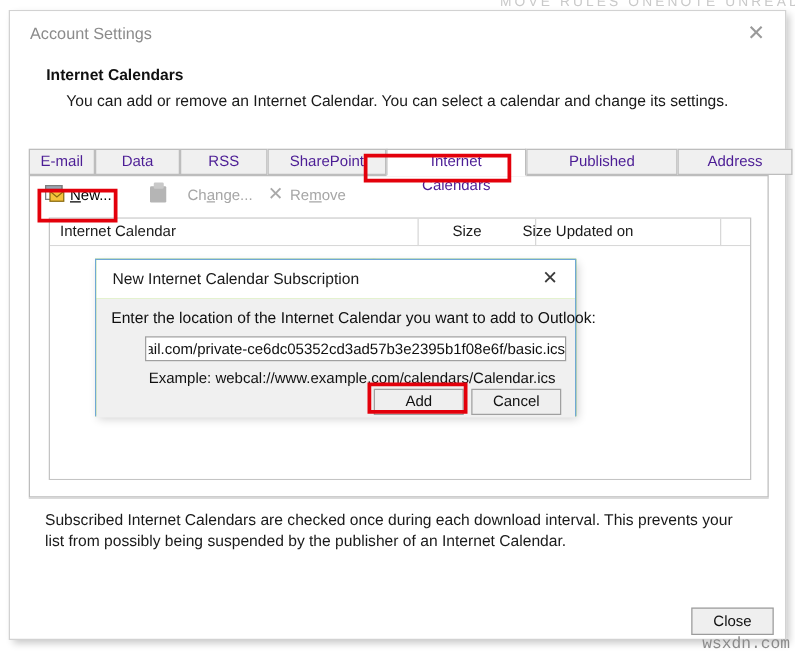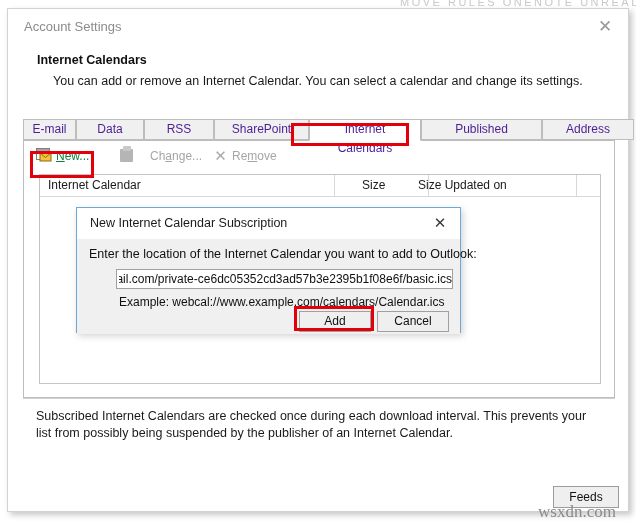--- a/index.html
+++ b/index.html
@@ -107,21 +107,21 @@
     width: 592px; height: 258px;
     border: 1px solid #bdbdbd;
     background: #ffffff;
   }
 
   #toolbar { position: absolute; left: 0; top: 0; width: 100%; height: 31px; }
   .tb-btn {
     position: absolute; top: 5px;
     height: 20px;
     font-size: 12px;
-    color: #15803d;
+    color: #000000;
     line-height: 20px;
     white-space: nowrap;
     cursor: pointer;
     font-family: "Liberation Sans", sans-serif;
   }
   .tb-btn.disabled { color: #a6a6a6; cursor: default; }
   .tb-btn .lbl { text-decoration: none; }
   .tb-btn u { text-decoration: underline; }
 
   .icon-new {
@@ -306,25 +306,25 @@
     border: 3px solid #e3000b;
     z-index: 40;
     pointer-events: none;
   }
   #hl-tab     { left: 283px; top: 114px; width: 118px; height: 23px; }
   #hl-new     { left: 22px;  top: 142px; width: 64px;  height: 27px; }
   #hl-add     { left: 286px; top: 297px; width: 80px;  height: 25px; }
 
   #site-watermark {
     position: absolute;
-    right: 20px; bottom: 1px;
-    font-size: 17px;
+    right: 4px; bottom: 1px;
+    font-size: 13px;
     color: #8a8a8a;
     z-index: 60;
-    font-family: Liberation Serif, serif;
+    font-family: Liberation Mono, monospace;
   }
 </style>
 </head>
 <body>
 
 <div id="bg-ribbon-strip">
   <span class="ribbon-text">MOVE   RULES   ONENOTE   UNREAD   FOLLOW</span>
 </div>
 
 <div id="account-settings-window">
@@ -384,21 +384,21 @@
         <div class="col-head" style="left:537px;width:24px;border-right:none;"><span></span></div>
       </div>
       <div id="list-body"></div>
     </div>
   </div>
 
   <div id="description-box">
     <div id="description-text">Subscribed Internet Calendars are checked once during each download interval. This prevents your list from possibly being suspended by the publisher of an Internet Calendar.</div>
   </div>
 
-  <div id="close-button">Feeds</div>
+  <div id="close-button">Close</div>
 
   <div id="watermark">
     <svg width="215" height="135" viewBox="0 0 215 135" xmlns="http://www.w3.org/2000/svg">
       <g opacity="0.55">
         <ellipse cx="86" cy="22" rx="30" ry="20" fill="#e9cfae"></ellipse>
         <rect x="58" y="14" width="56" height="9" rx="2" fill="#6e7b86"></rect>
         <circle cx="74" cy="28" r="6" fill="#ffffff" stroke="#6e7b86" stroke-width="2"></circle>
         <circle cx="98" cy="28" r="6" fill="#ffffff" stroke="#6e7b86" stroke-width="2"></circle>
         <path d="M80 28 L92 28" stroke="#6e7b86" stroke-width="2"></path>
         <path d="M60 60 q26 -16 52 0 l10 58 h-72 z" fill="#86b6cc"></path>

